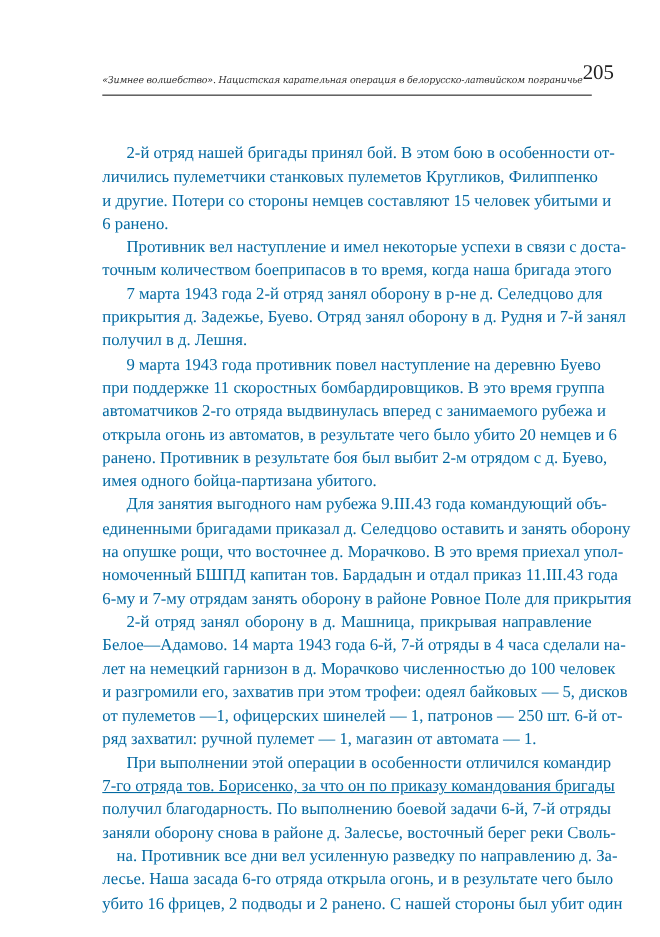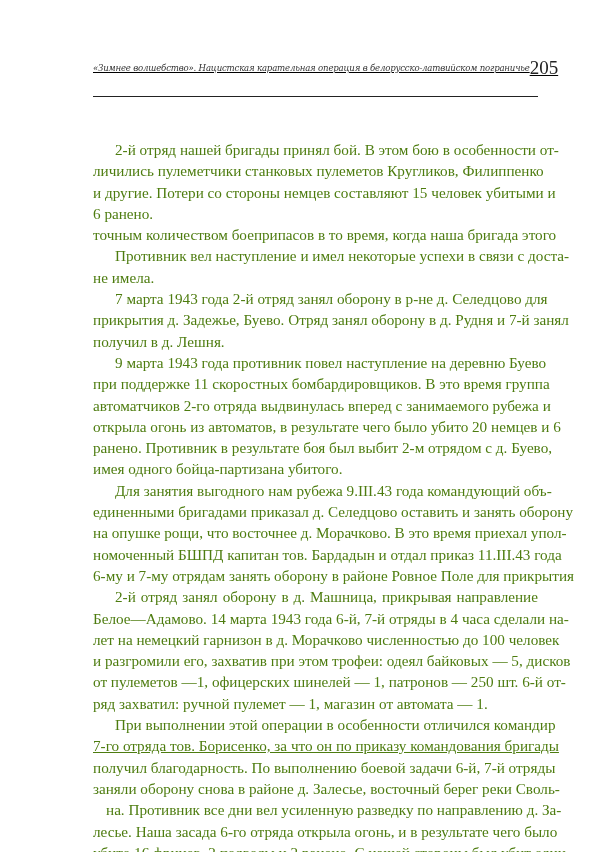--- a/index.html
+++ b/index.html
@@ -1,32 +1,32 @@
 <!DOCTYPE html>
 <html><head>
   <meta charset="utf-8">
   <style>
     html, body { margin: 0; padding: 0; background: #ffffff; }
     body { width: 600px; height: 852px; position: relative; overflow: hidden; }
     .page { position: absolute; left: 93px; top: 58px; width: 445px; }
     .running-head {
-      display: flex; justify-content: space-between; align-items: center;
-      height: 20px; border-bottom: 1.3px solid #222; padding-bottom: 18px; text-decoration: underline;
+      display: flex; justify-content: space-between; align-items: flex-end;
+      height: 20px; border-bottom: 1.3px solid #222; padding-bottom: 8px;
     }
     .running-title {
       font-family: "DejaVu Serif", serif; font-style: italic;
       font-size: 8.6px; color: #333; letter-spacing: -0.2px; white-space: nowrap;
     }
     .page-number {
       font-family: "Liberation Serif", serif; font-size: 19px; color: #222;
     }
     .body-text { margin-top: 42px; }
     .para {
       font-family: "Liberation Serif", serif; font-size: 15.2px; line-height: 21.3px;
-      color: #4d7c0f; margin: 0; text-align: justify; text-indent: 22px;
+      color: #0369a1; margin: 0; text-align: justify; text-indent: 22px;
       hyphens: manual;
     }
     .line { display: block; text-align: justify; text-align-last: justify; white-space: nowrap; }
     .line.last { text-align-last: left; }
   </style>
 </head>
 <body>
 
 <div class="page">
   <div class="running-head">
@@ -35,23 +35,22 @@
   </div>
 
   <div class="body-text" id="body-text">
       <p class="para">
         <span class="line">2-й отряд нашей бригады принял бой. В этом бою в особенности от-</span>
         <span class="line" style="text-indent: 0px;">личились пулеметчики станковых пулеметов Кругликов, Филиппенко</span>
         <span class="line" style="text-indent: 0px;">и другие. Потери со стороны немцев составляют 15 человек убитыми и</span>
         <span class="line last" style="text-indent: 0px;">6 ранено.</span>
       </p>
       <p class="para">
+        <span class="line">Противник вел наступление и имел некоторые успехи в связи с доста-</span>
         <span class="line" style="text-indent: 0px;">точным количеством боеприпасов в то время, когда наша бригада этого</span>
-        <span class="line">Противник вел наступление и имел некоторые успехи в связи с доста-</span>
-        <span class="line last" style="text-indent: 0px;">не имела.</span>
       </p>
       <p class="para">
         <span class="line">7 марта 1943 года 2-й отряд занял оборону в р-не д. Селедцово для</span>
         <span class="line" style="text-indent: 0px;">прикрытия д. Задежье, Буево. Отряд занял оборону в д. Рудня и 7-й занял</span>
         <span class="line last" style="text-indent: 0px;">получил в д. Лешня.</span>
       </p>
       <p class="para">
         <span class="line">9 марта 1943 года противник повел наступление на деревню Буево</span>
         <span class="line" style="text-indent: 0px;">при поддержке 11 скоростных бомбардировщиков. В это время группа</span>
         <span class="line" style="text-indent: 0px;">автоматчиков 2-го отряда выдвинулась вперед с занимаемого рубежа и</span>

